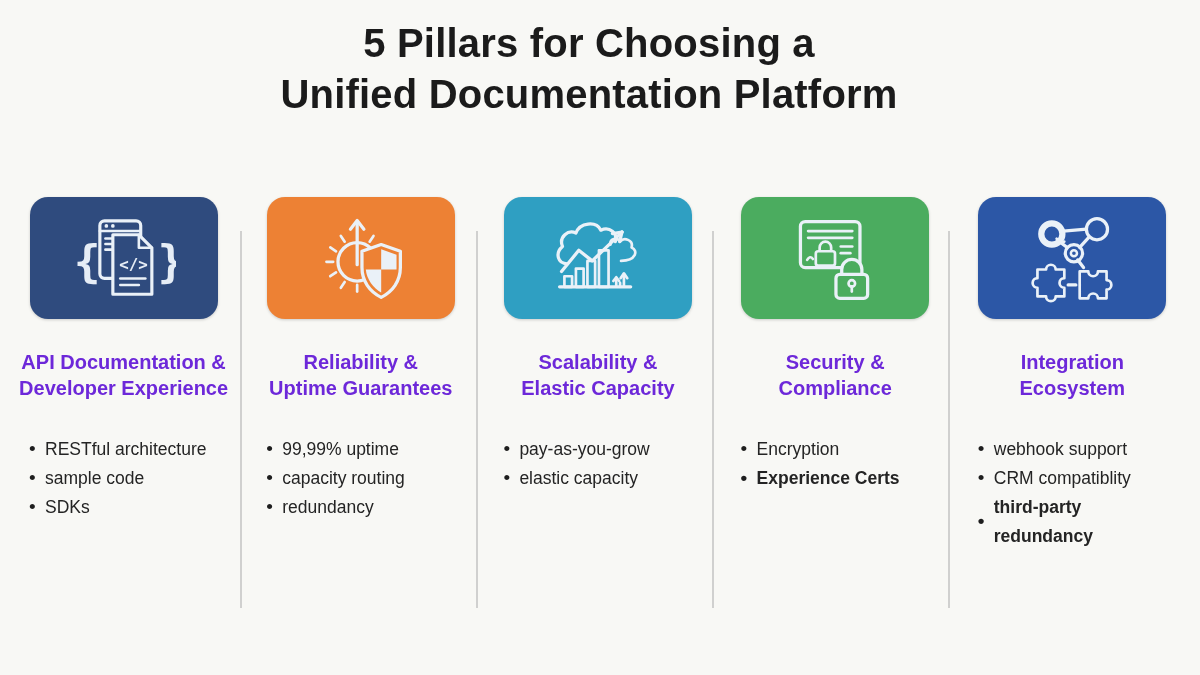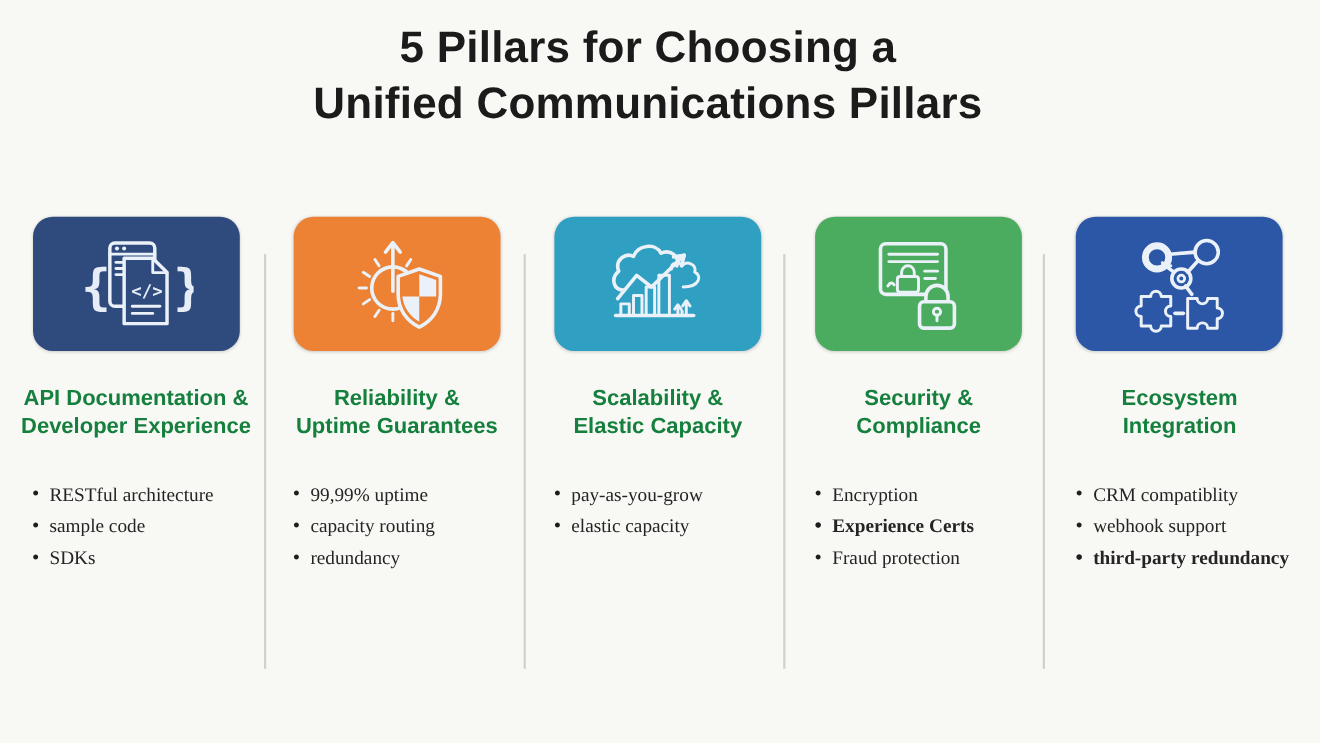--- a/index.html
+++ b/index.html
@@ -20,24 +20,24 @@
   }
   .pillar{flex:0 0 237.2px;width:237.2px;}
   .icon-box{
     width:188px;height:122px;margin:0 auto;border-radius:18px;
     display:flex;align-items:center;justify-content:center;
     box-shadow:0 1px 3px rgba(0,0,0,.18);
   }
   .icon-box svg{display:block;}
   .pillar-heading{
     margin-top:30px;text-align:center;font-weight:bold;
-    font-size:20px;line-height:26px;color:#15803d;
+    font-size:20px;line-height:26px;color:#6d28d9;
   }
   .pillar-bullets{
-    list-style:none;margin:34px 0 0 0;padding:0 6px 0 24px;font-family:Liberation Serif, serif;
+    list-style:none;margin:34px 0 0 0;padding:0 6px 0 24px;
   }
   .pillar-bullets li{
     position:relative;font-size:17.5px;line-height:29px;
     color:#242424;padding-left:16px;
   }
   .pillar-bullets li::before{
     content:"\2022";position:absolute;left:0;top:50%;
     transform:translateY(-54%);font-size:19px;color:#1e1e1e;
   }
   .pillar-bullets li.bold{font-weight:bold;}
@@ -52,21 +52,21 @@
   .stroke{fill:none;stroke:#eaf1f8;stroke-width:3.4;stroke-linecap:round;stroke-linejoin:round;}
   .thin{stroke-width:2.8;}
   .fillme{fill:#eaf1f8;stroke:none;}
   text.glyph{fill:#e6edf6;font-family:"DejaVu Sans Mono","Liberation Mono",monospace;font-weight:bold;}
 </style>
 </head>
 <body>
 
 <div class="title">
   <div>5 Pillars for Choosing a</div>
-  <div>Unified Communications Pillars</div>
+  <div>Unified Documentation Platform</div>
 </div>
 
 <div class="pillars">
 
   <div class="pillar">
     <div class="icon-box" style="background-color: rgb(47, 75, 126);">
       <span>
         <svg width="104" height="94" viewBox="0 0 112 100">
           <text class="glyph" x="2" y="70" font-size="48">{</text>
           <text class="glyph" x="92" y="70" font-size="48">}</text>
@@ -178,21 +178,20 @@
         </svg>
       </span>
     </div>
     <div class="pillar-heading">
       <div>Security &amp;</div>
       <div>Compliance</div>
     </div>
     <ul class="pillar-bullets">
       <li>Encryption</li>
       <li class="bold">Experience Certs</li>
-      <li>Fraud protection</li>
     </ul>
   </div>
 
   <div class="pillar">
     <div class="icon-box" style="background-color: rgb(44, 87, 166);">
       <span>
         <svg width="100" height="96" viewBox="0 0 100 100">
           <line class="stroke" x1="41" y1="22" x2="65" y2="20"></line>
           <line class="stroke" x1="37" y1="33" x2="45" y2="39"></line>
           <line class="stroke" x1="68" y1="28" x2="58" y2="39"></line>
@@ -202,26 +201,26 @@
           <circle class="stroke" cx="76" cy="20" r="11"></circle>
           <circle class="stroke" cx="52" cy="45" r="9"></circle>
           <circle cx="52" cy="45" r="3.2" fill="none" stroke="#eaf1f8" stroke-width="2.6"></circle>
           <path class="stroke thin" d="M 14,62 h9 a5,5 0 1 1 10,0 h9 v9 a5,5 0 1 0 0,10 v9 h-9 a5,5 0 1 1 -10,0 h-9 v-9 a5,5 0 1 1 0,-10 z"></path>
           <path class="stroke thin" d="M 58,64 h9 a5,5 0 1 0 10,0 h9 v9 a5,5 0 1 1 0,10 v9 h-9 a5,5 0 1 0 -10,0 h-9 z"></path>
           <line class="stroke" x1="46" y1="78" x2="54" y2="78"></line>
         </svg>
       </span>
     </div>
     <div class="pillar-heading">
+      <div>Integration</div>
       <div>Ecosystem</div>
-      <div>Integration</div>
-    </div>
-    <ul class="pillar-bullets">
+    </div>
+    <ul class="pillar-bullets">
+      <li>webhook support</li>
       <li>CRM compatiblity</li>
-      <li>webhook support</li>
       <li class="bold">third-party redundancy</li>
     </ul>
   </div>
 
 </div>
 
 <div class="divider d1"></div>
 <div class="divider d2"></div>
 <div class="divider d3"></div>
 <div class="divider d4"></div>

